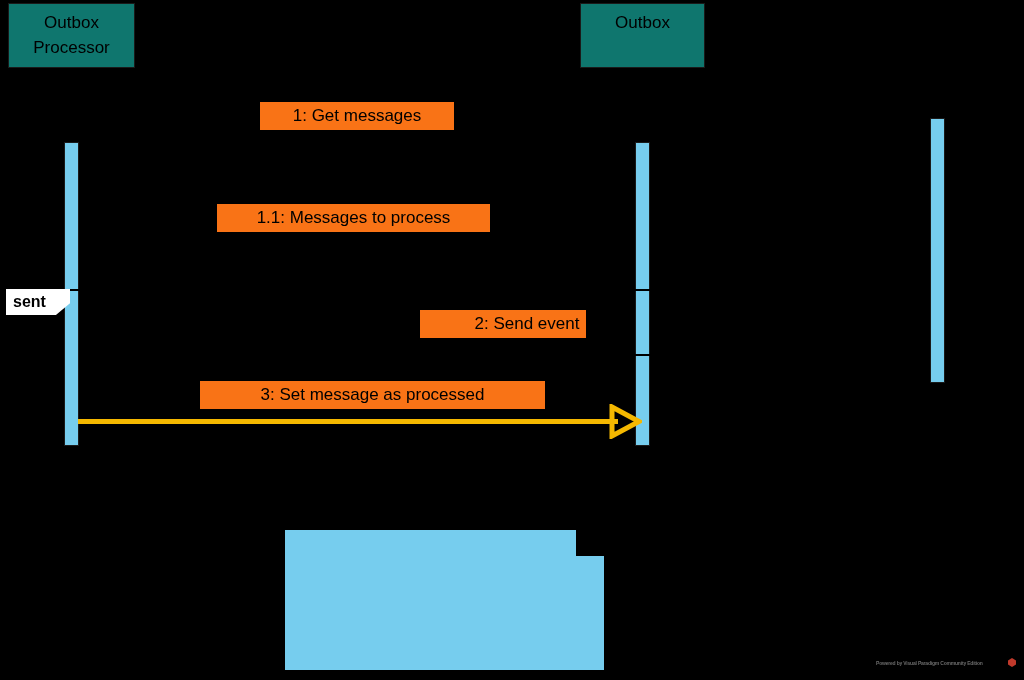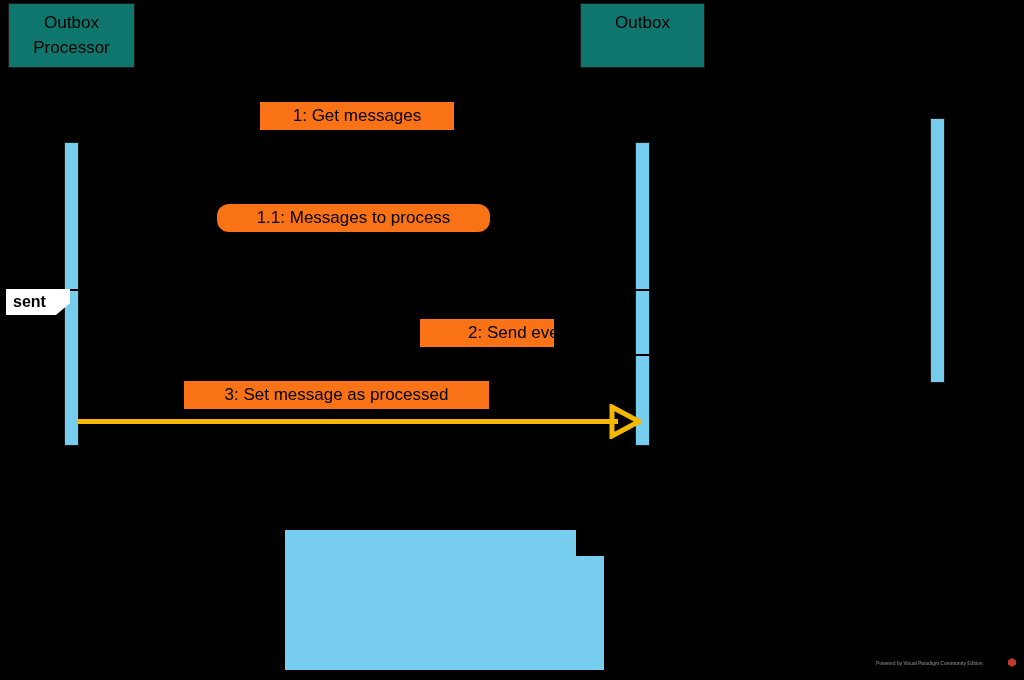--- a/index.html
+++ b/index.html
@@ -136,25 +136,25 @@
   <div class="activation" style="left:635px; top:142px; width:15px; height:304px;"></div>
   <div class="act-divider" style="left:635px; top:289px; width:15px;"></div>
   <div class="act-divider" style="left:635px; top:354px; width:15px;"></div>
 
   <div class="activation" style="left:930px; top:118px; width:15px; height:265px;"></div>
 
   <div class="frag-label" style="left:6px; top:289px; width:64px;">sent</div>
 
   <div class="msg-label" style="left:260px; top:102px; width:194px;">1: Get messages</div>
 
-  <div class="msg-label" style="left:217px; top:204px; width:273px;border-radius:12px;">1.1: Messages to process</div>
+  <div class="msg-label" style="left:217px; top:204px; width:273px;">1.1: Messages to process</div>
 
-  <div class="msg-label" style="left:420px; top:319px; width:134px;padding-left:48px;">2: Send event</div>
+  <div class="msg-label" style="left:420px; top:310px; width:166px;padding-left:48px;">2: Send event</div>
 
-  <div class="msg-label" style="left:184px; top:381px; width:305px;">3: Set message as processed</div>
+  <div class="msg-label" style="left:200px; top:381px; width:345px;">3: Set message as processed</div>
 
   <div class="arrow-line" style="left:78px; top:419px; width:540px;"></div>
   <svg class="arrow-head" style="left:608px; top:404px;" width="34" height="35" viewBox="0 0 34 35">
     <polygon points="4,3 31,17.5 4,32" fill="none" stroke="#F5B800" stroke-width="5" stroke-linejoin="miter"></polygon>
   </svg>
 
   <div class="note-shape" style="left:285px; top:530px; width:291px; height:26px;"></div>
   <div class="note-shape" style="left:285px; top:556px; width:319px; height:114px;"></div>
 
   <div class="watermark" style="left:876px; top:659px;">Powered by Visual Paradigm Community Edition</div>

